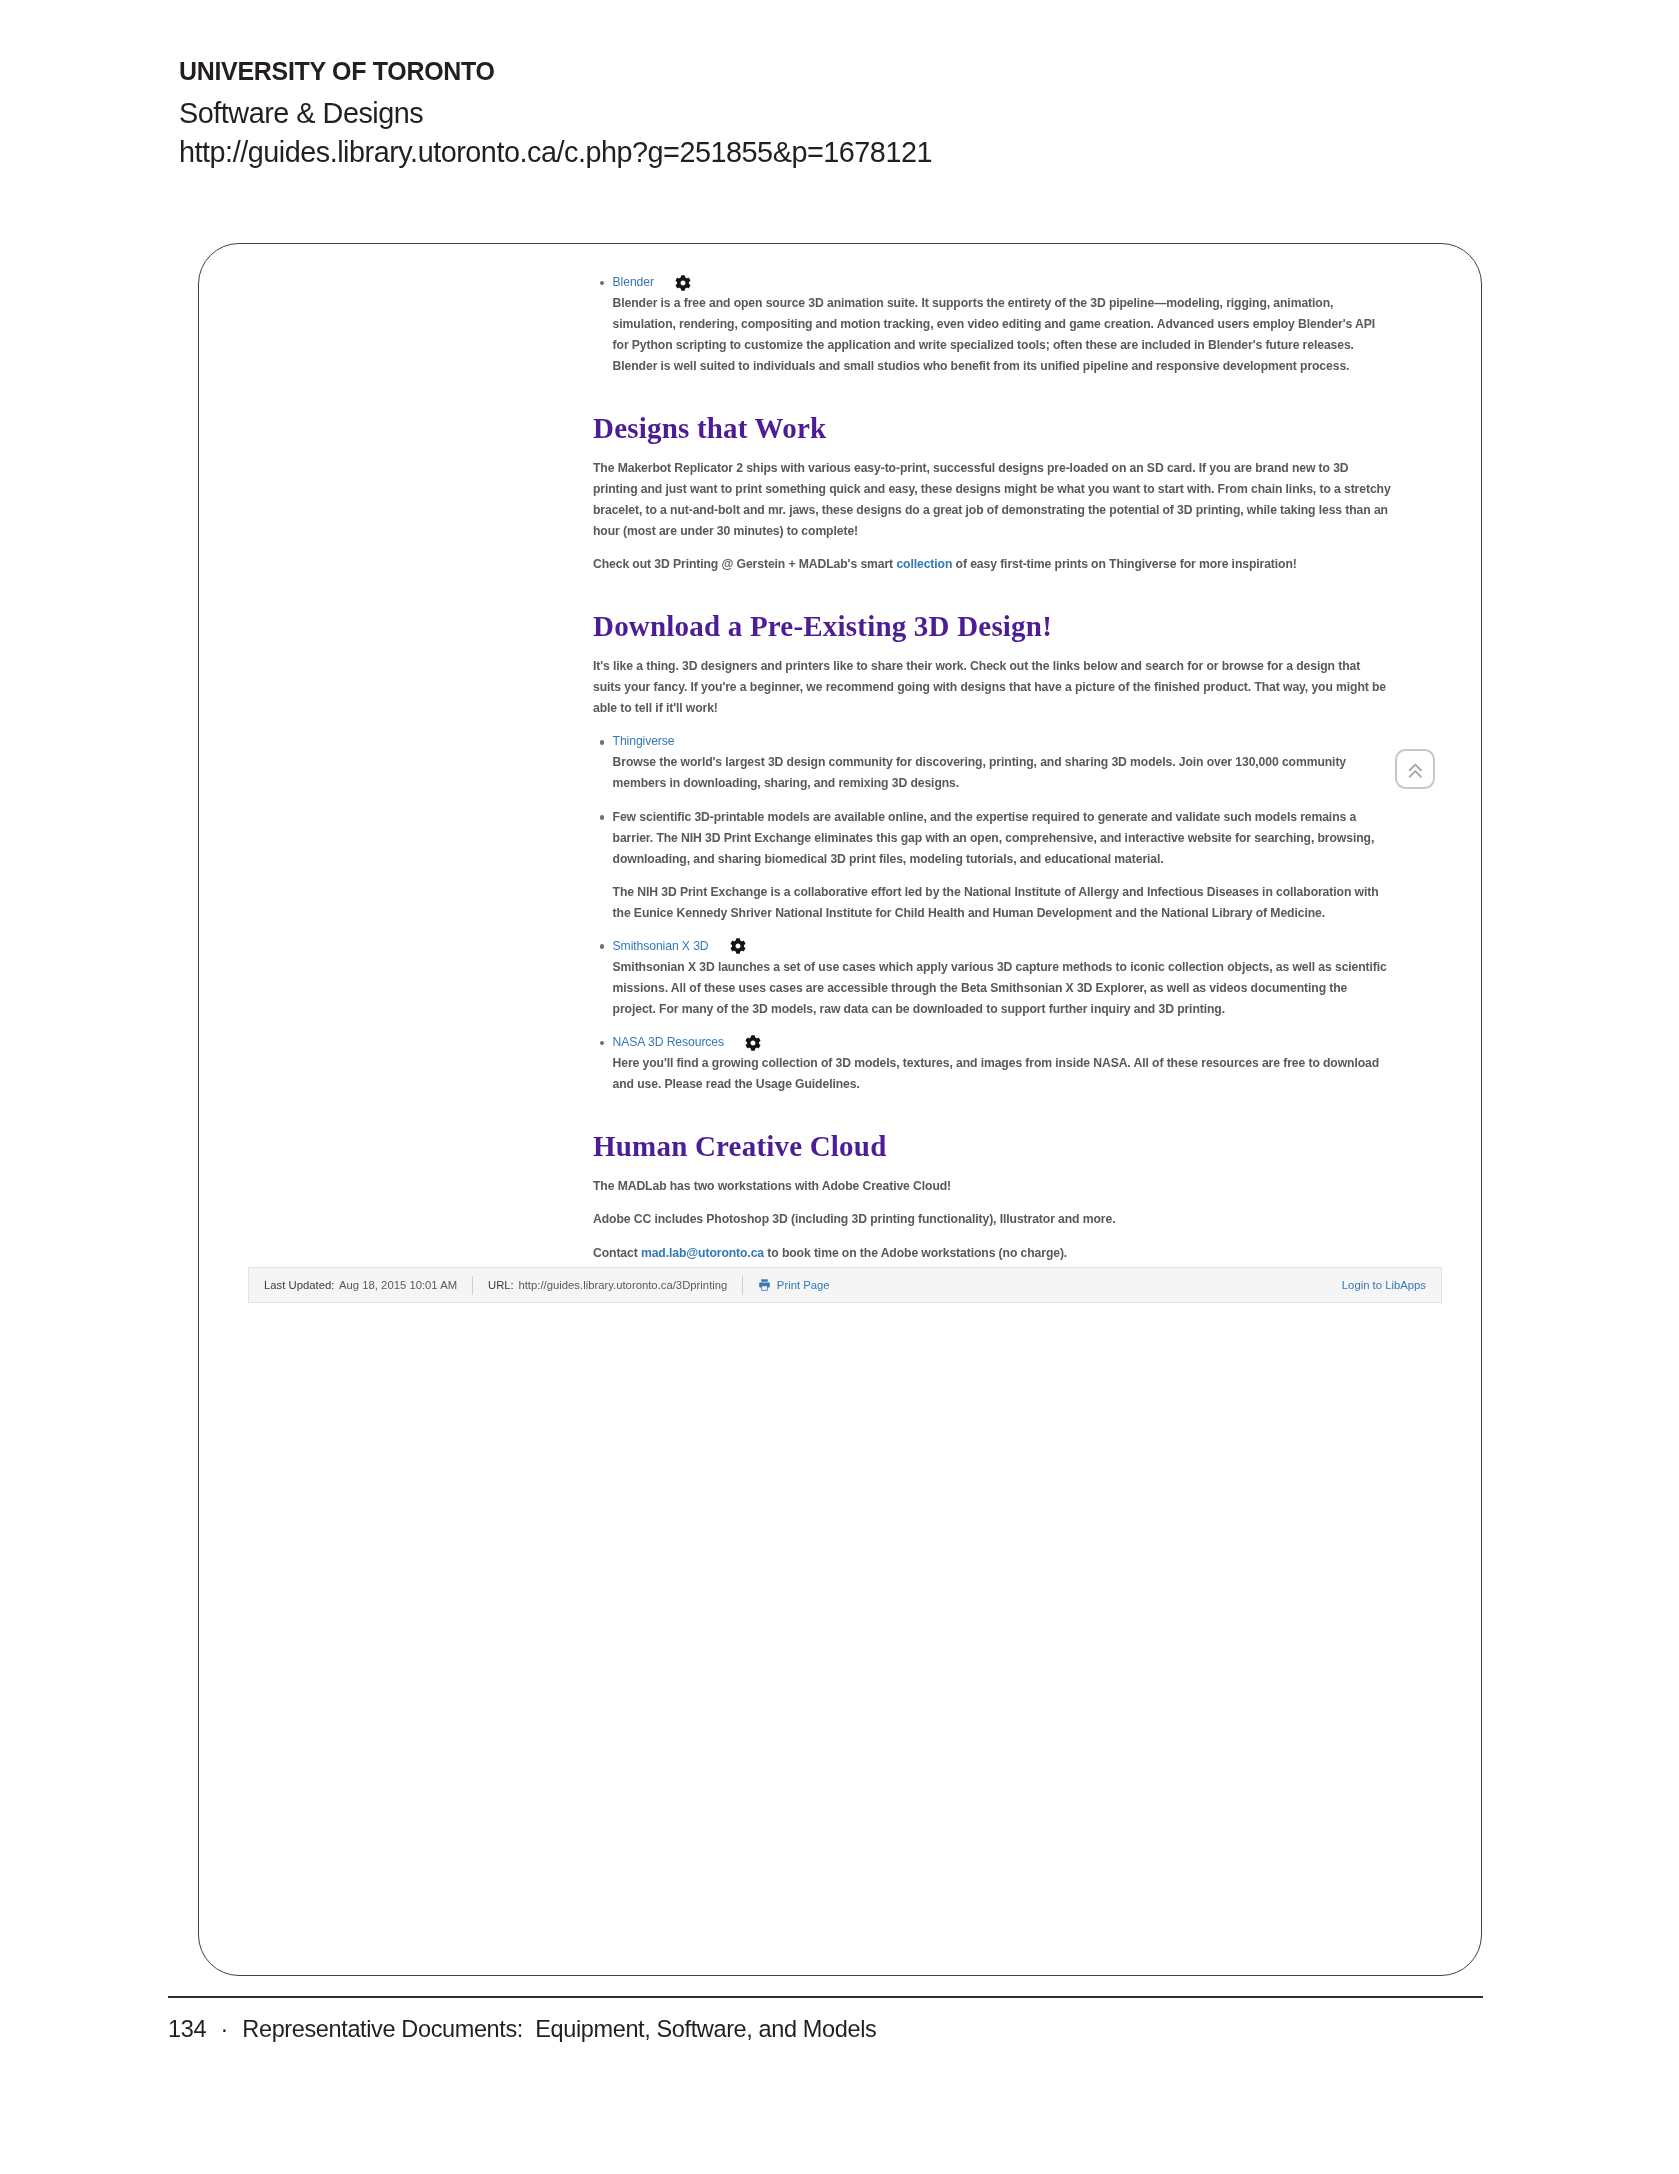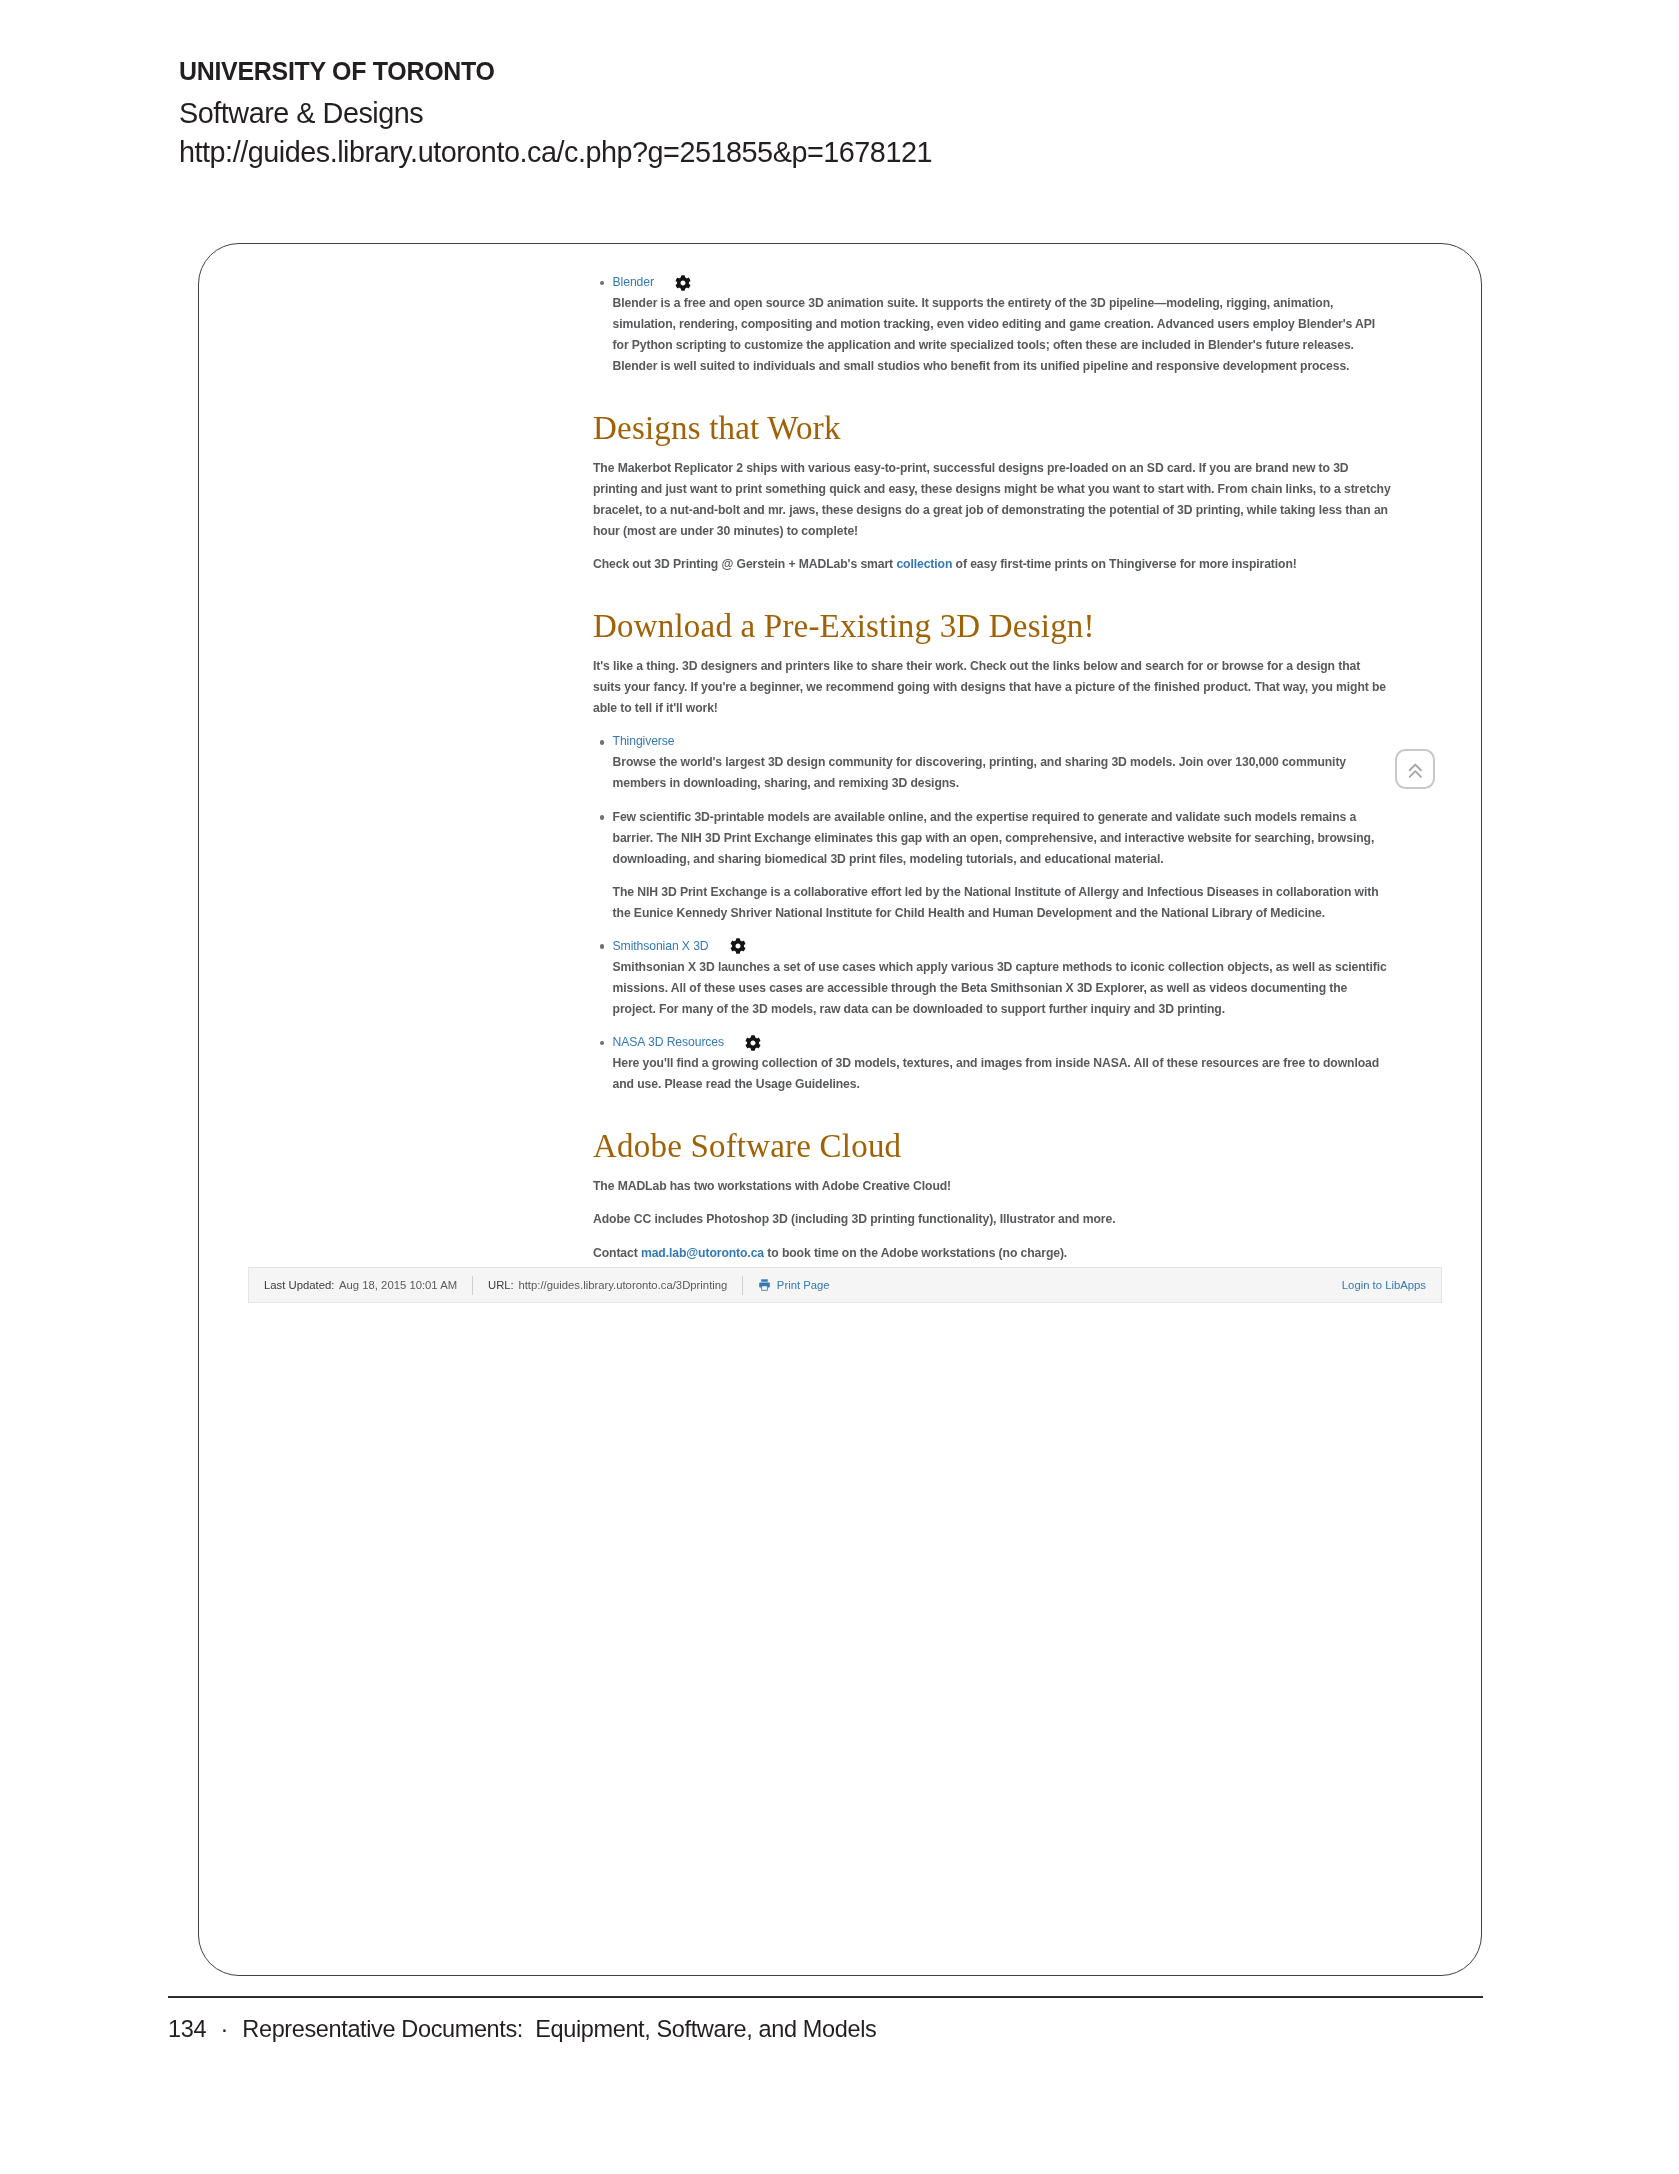--- a/index.html
+++ b/index.html
@@ -29,21 +29,21 @@
   
   .content {
     position: absolute; left: 394px; top: 28px; width: 798px;
     font-size: 12.2px; line-height: 21px; color: #58595b;
     letter-spacing: -0.1px;
   }
   .content a { color: #3478b6; text-decoration: none; cursor: pointer; }
   .content p { margin: 0 0 12.2px 0; font-weight: bold; }
   h2.guide-h {
     font-family: "Liberation Serif", "DejaVu Serif", serif;
-    font-weight: 400; font-size: 33px; color: #a16207;
+    font-weight: 700; font-size: 29px; color: #4c1d95;
     margin: 41px 0 19px 0; letter-spacing: 0.2px;
   }
   ul.res-list { list-style: none; margin: 0 0 0 6.6px; padding: 0; }
   ul.res-list li { position: relative; padding-left: 13px; margin: 0 0 2.8px 0; }
   ul.res-list li::before {
     content: ""; position: absolute; left: 0; top: 8.5px;
     width: 4.7px; height: 4.7px; border-radius: 50%; background: #6d6e70;
   }
   .li-head { display: flex; align-items: center; gap: 21px; line-height: 21px; }
   .gear { width: 16px; height: 16px; fill: #141414; flex: 0 0 auto; }
@@ -147,21 +147,21 @@
           <div class="li-head">
             <a>NASA 3D Resources</a>
             <svg class="gear" viewBox="0 0 17 17" width="16" height="16">
                 <use href="#cog" xlink:href="#cog"></use>
               </svg>
           </div>
           <p>Here you'll find a growing collection of 3D models, textures, and images from inside NASA. All of these resources are free to download and use. Please read the Usage Guidelines.</p>
         </li>
       </ul>
 
-      <h2 class="guide-h">Adobe Software Cloud</h2>
+      <h2 class="guide-h">Human Creative Cloud</h2>
       <p>The MADLab has two workstations with Adobe Creative Cloud!</p>
       <p>Adobe CC includes Photoshop 3D (including 3D printing functionality), Illustrator and more.</p>
       <p><span>Contact </span><a>mad.lab@utoronto.ca</a><span> to book time on the Adobe workstations (no charge).</span></p>
       <p><span>Find out more about Photoshop and 3D printing </span><a>here</a><span>.</span></p>
     </div>
 
     <button class="scrolltop">
       <svg viewBox="0 0 24 24">
         <polyline points="6,13 12,7 18,13"></polyline>
         <polyline points="6,20 12,14 18,20"></polyline>

